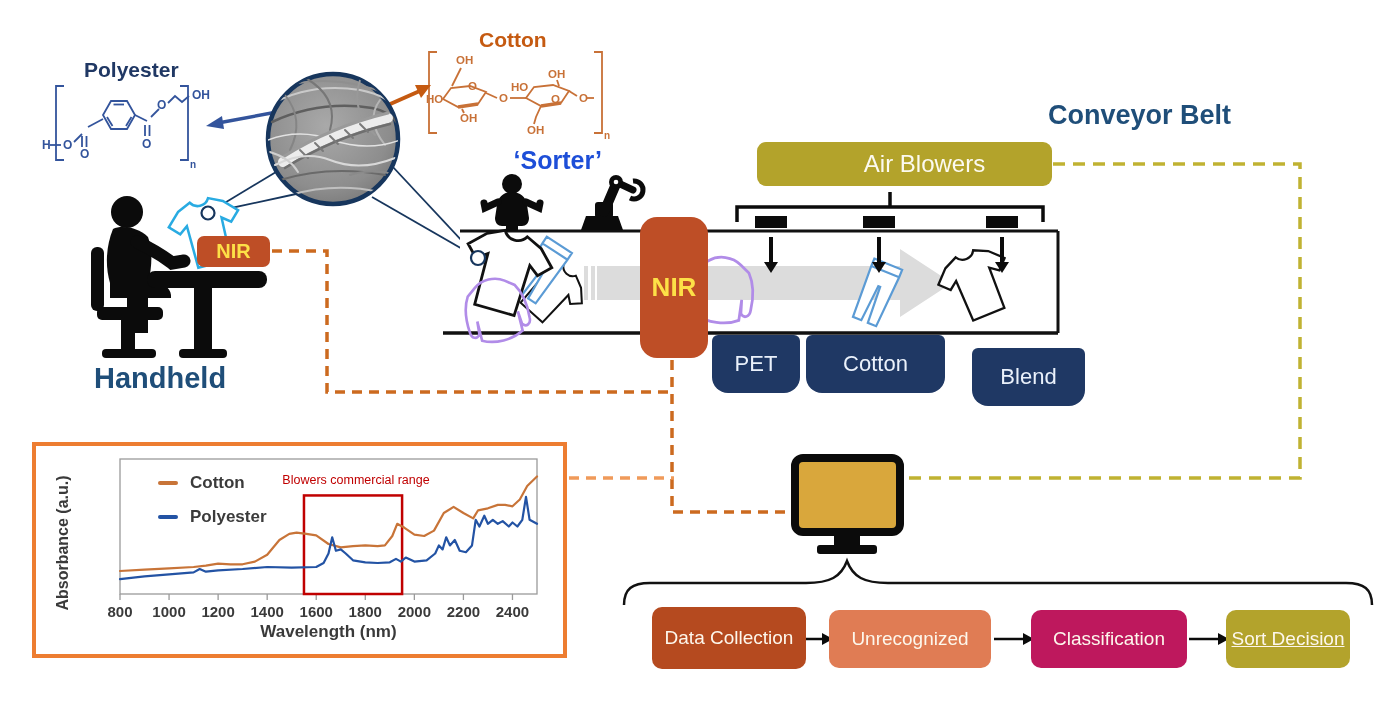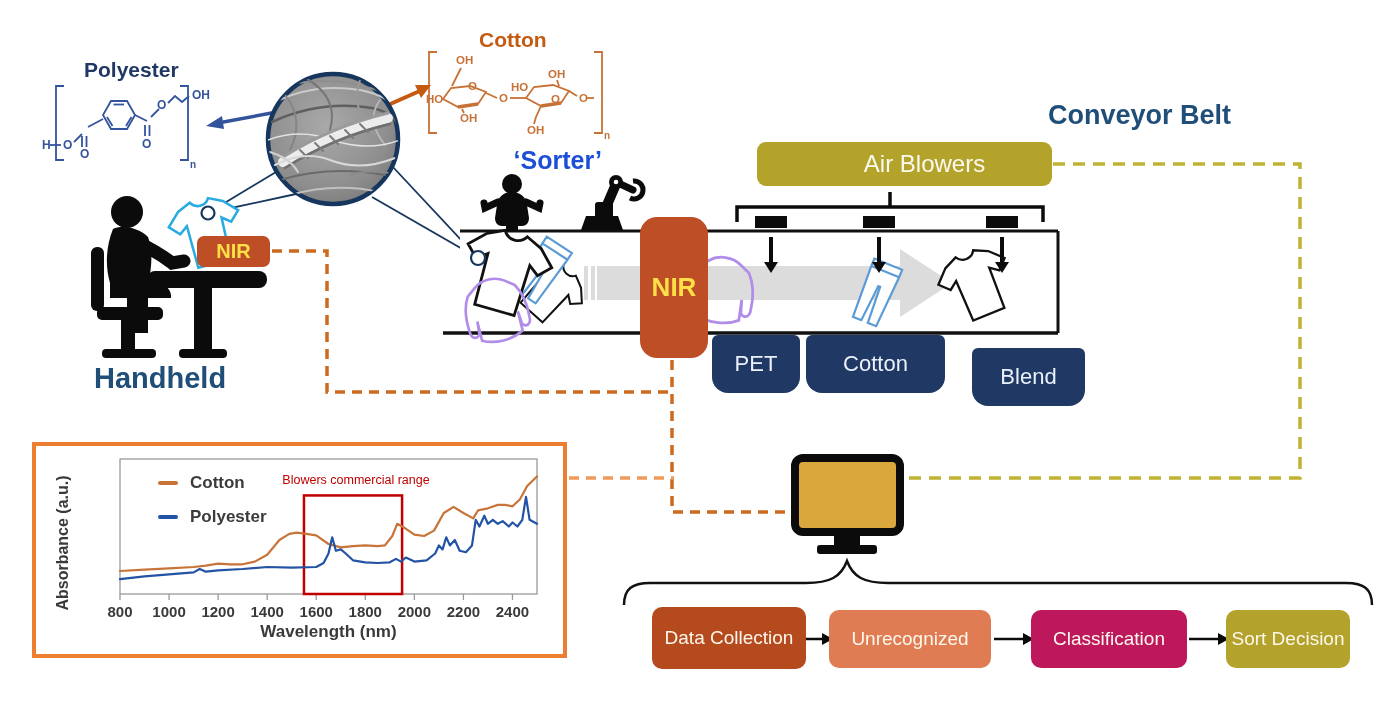--- a/index.html
+++ b/index.html
@@ -18,21 +18,21 @@
   #airblowers{left:757px;top:142px;width:255px;height:44px;border-radius:9px;background:#B3A32B;font-size:24px;font-weight:normal;color:#FCFAF0;padding-left:40px;}
   #unrec{left:1063px;top:225px;width:197px;height:115px;border-radius:24px;font-size:21px;font-weight:normal;}
   .bin{top:335px;height:58px;border-radius:6px 6px 16px 16px;font-size:22px;font-weight:normal;}
   #bin-pet{left:712px;width:88px;}
   #bin-cotton{left:806px;width:139px;}
   #bin-blend{left:972px;width:113px;margin-top:13px;}
   .flow-step{top:610px;height:58px;border-radius:10px;font-size:19px;font-weight:normal;color:#FDF7EC;}
   #fs0{left:652px;top:607px;width:154px;height:62px;}
   #fs1{left:829px;width:162px;}
   #fs2{left:1031px;width:156px;}
-  #fs3{left:1226px;width:124px;}
+  #fs3{left:1226px;width:124px;text-decoration:underline;}
   
   #lbl-poly{left:84px;top:58px;font-size:21px;color:#203864;}
   #lbl-cot{left:479px;top:28px;font-size:21px;color:#C55A11;}
   #lbl-sorter{left:492px;top:146px;width:110px;text-align:right;font-size:25px;color:#1d4ed8;}
   #lbl-hand{left:94px;top:362px;width:160px;text-align:left;font-size:29px;color:#1F4E79;}
   #lbl-conv{left:1048px;top:100px;width:224px;text-align:left;font-size:27px;color:#1F4E79;}
   
   #chart{position:absolute;left:32px;top:442px;width:535px;height:216px;background:#fff;
          border:4px solid #ED7D31;z-index:2;box-sizing:border-box;}
   #chart .xlab{position:absolute;left:84px;top:176px;width:417px;text-align:center;

